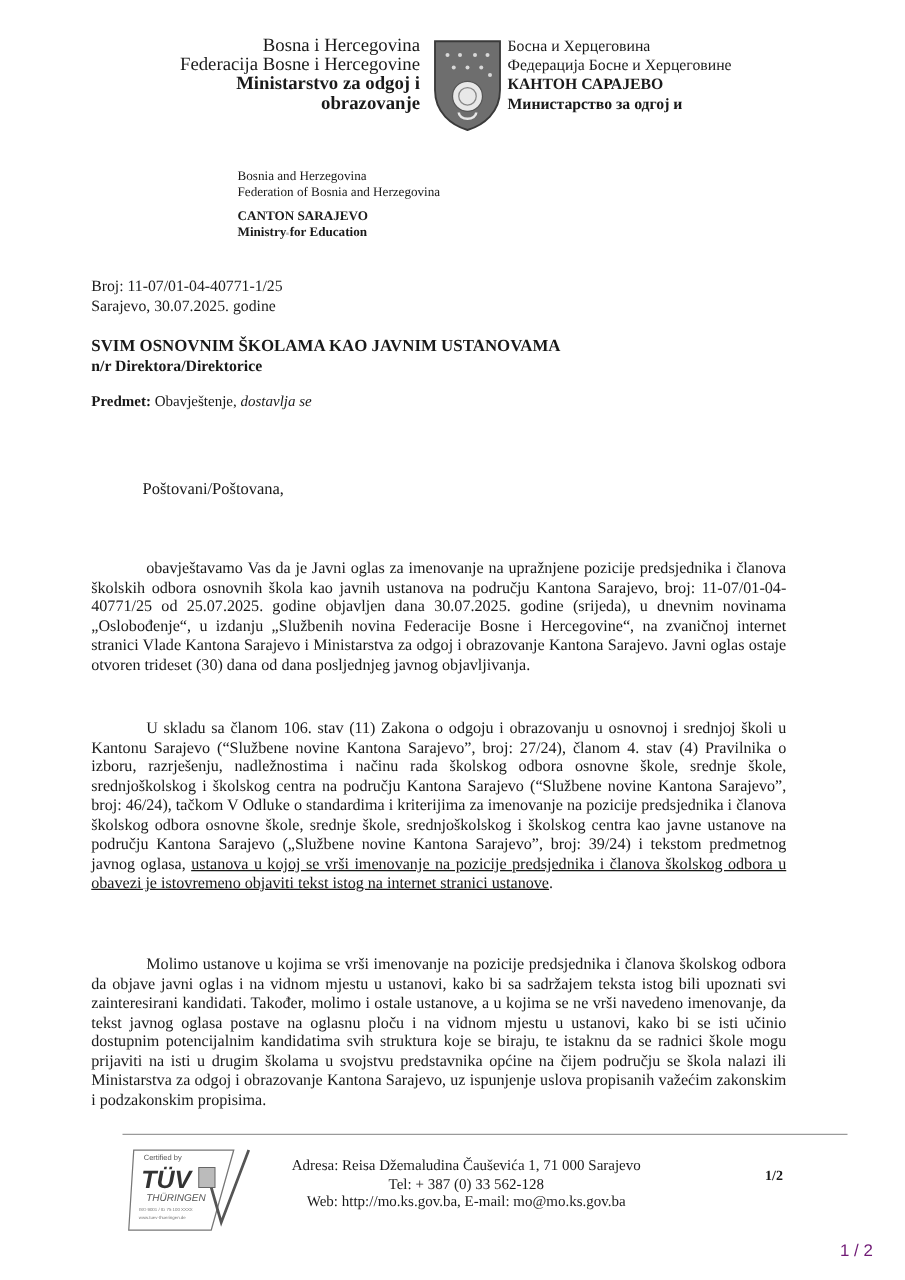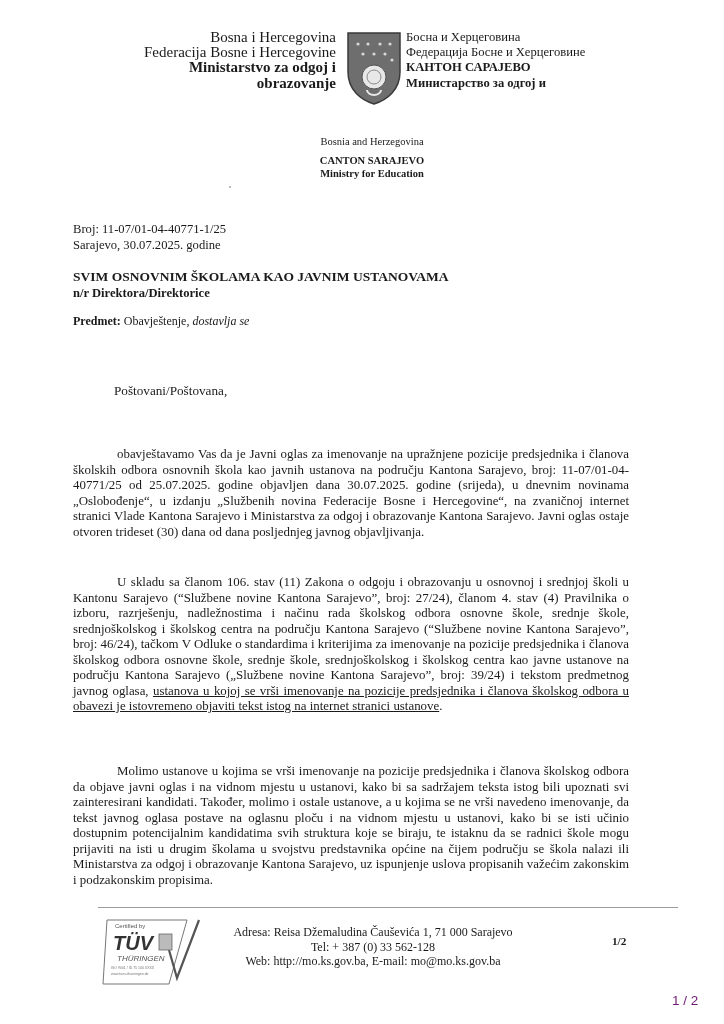--- a/index.html
+++ b/index.html
@@ -3,21 +3,21 @@
 <meta charset="utf-8">
 <style>
   html, body { margin: 0; padding: 0; background: #ffffff; }
   body { width: 724px; height: 1024px; position: relative; overflow: hidden;
          font-family: "Liberation Serif", serif; color: #1a1a1a; }
   .abs { position: absolute; }
   .hdr-left { left: 130px; top: 30px; width: 206px; text-align: right; font-size: 15px; line-height: 15.2px; }
   .hdr-right { left: 406px; top: 30px; width: 240px; text-align: left; font-size: 12.6px; line-height: 15.2px; }
   .b { font-weight: bold; }
   .crest { left: 345px; top: 30px; width: 58px; height: 76px; }
-  .hdr-en { left: 190px; top: 135px; width: 364px; text-align: center; font-size: 10.5px; line-height: 13px; }
+  .hdr-en { left: 190px; top: 135px; width: 364px; text-align: left; font-size: 10.5px; line-height: 13px; }
   .hdr-en .gap { height: 6px; }
   .meta { left: 73px; top: 222px; font-size: 12.6px; line-height: 15.5px; }
   .addressee { left: 73px; top: 268px; font-size: 13.5px; line-height: 17px; font-weight: bold; }
   .addressee .sub { font-size: 12.6px; }
   .subject { left: 73px; top: 314px; font-size: 12px; }
   .greeting { left: 114px; top: 383px; font-size: 13.2px; }
   .para { left: 73px; width: 556px; font-size: 12.9px; line-height: 15.55px; text-align: justify; }
   .para .indent { display: inline-block; width: 44px; }
   .p1 { top: 447px; }
   .p2 { top: 575px; }
@@ -61,20 +61,21 @@
 
 <div class="abs hdr-right">
   <div>Босна и Херцеговина</div>
   <div>Федерација Босне и Херцеговине</div>
   <div class="b">КАНТОН САРАЈЕВО</div>
   <div class="b">Министарство за одгој и</div>
 </div>
 
 <div class="abs hdr-en">
   <div>Bosnia and Herzegovina</div>
+  <div>Federation of Bosnia and Herzegovina</div>
   <div class="gap"></div>
   <div class="b">CANTON SARAJEVO</div>
   <div class="b">Ministry for Education</div>
 </div>
 
 <div class="abs tick"></div>
 
 <div class="abs meta">
   <div>Broj: 11-07/01-04-40771-1/25</div>
   <div>Sarajevo, 30.07.2025. godine</div>

